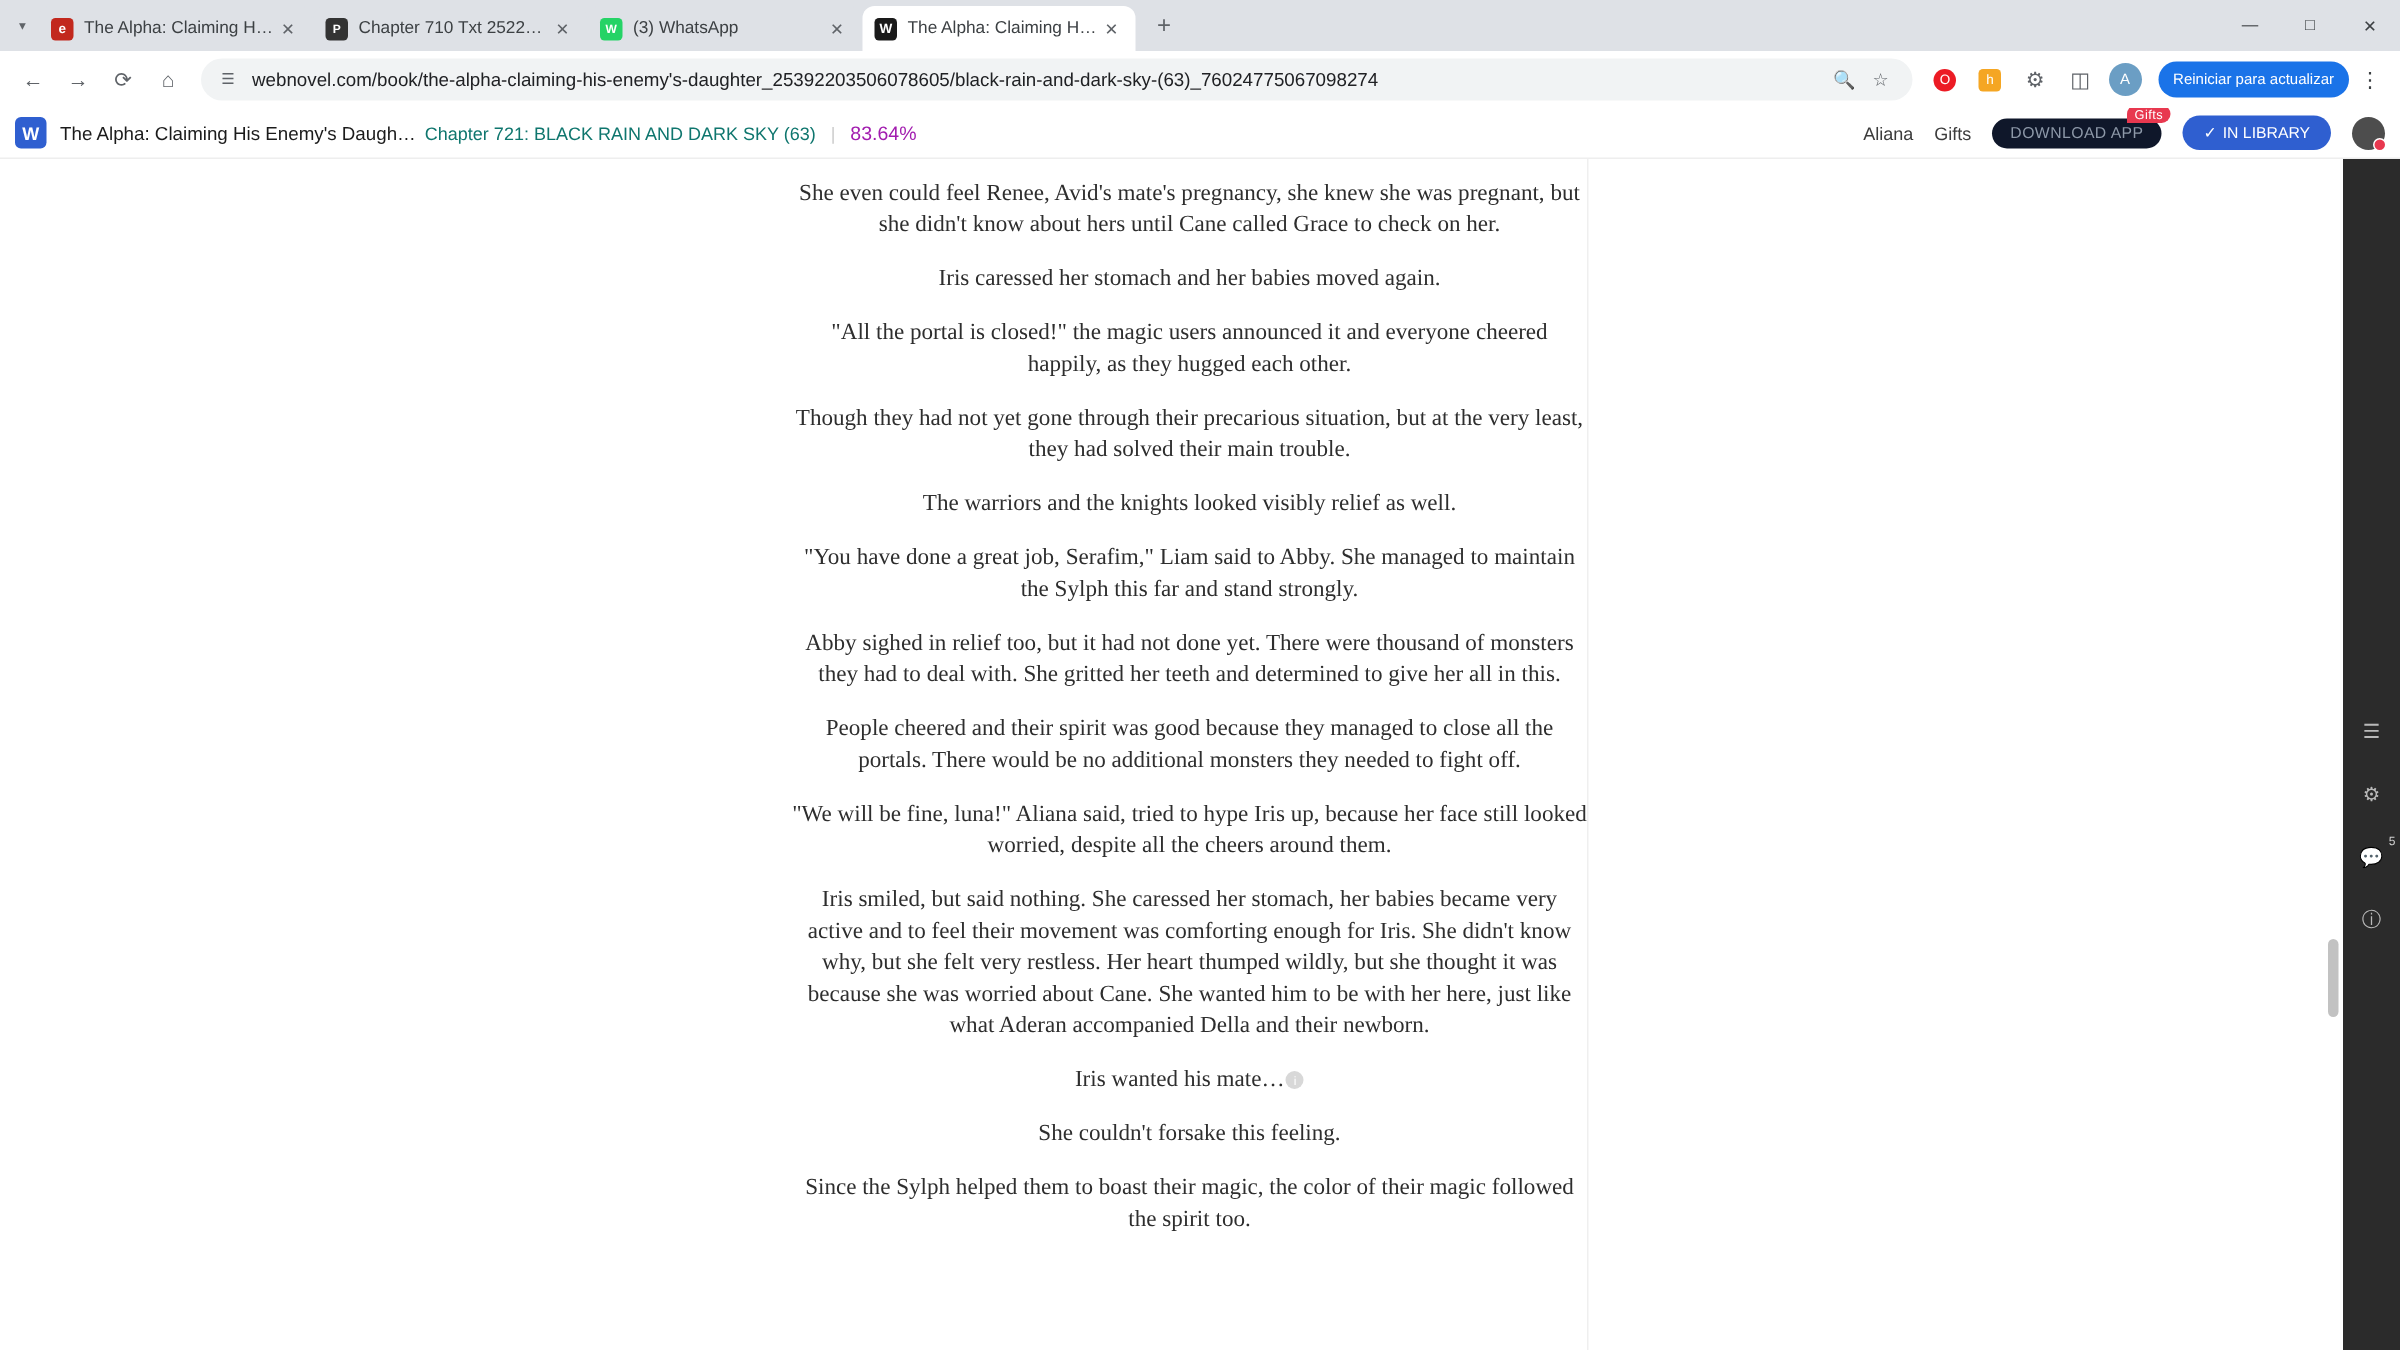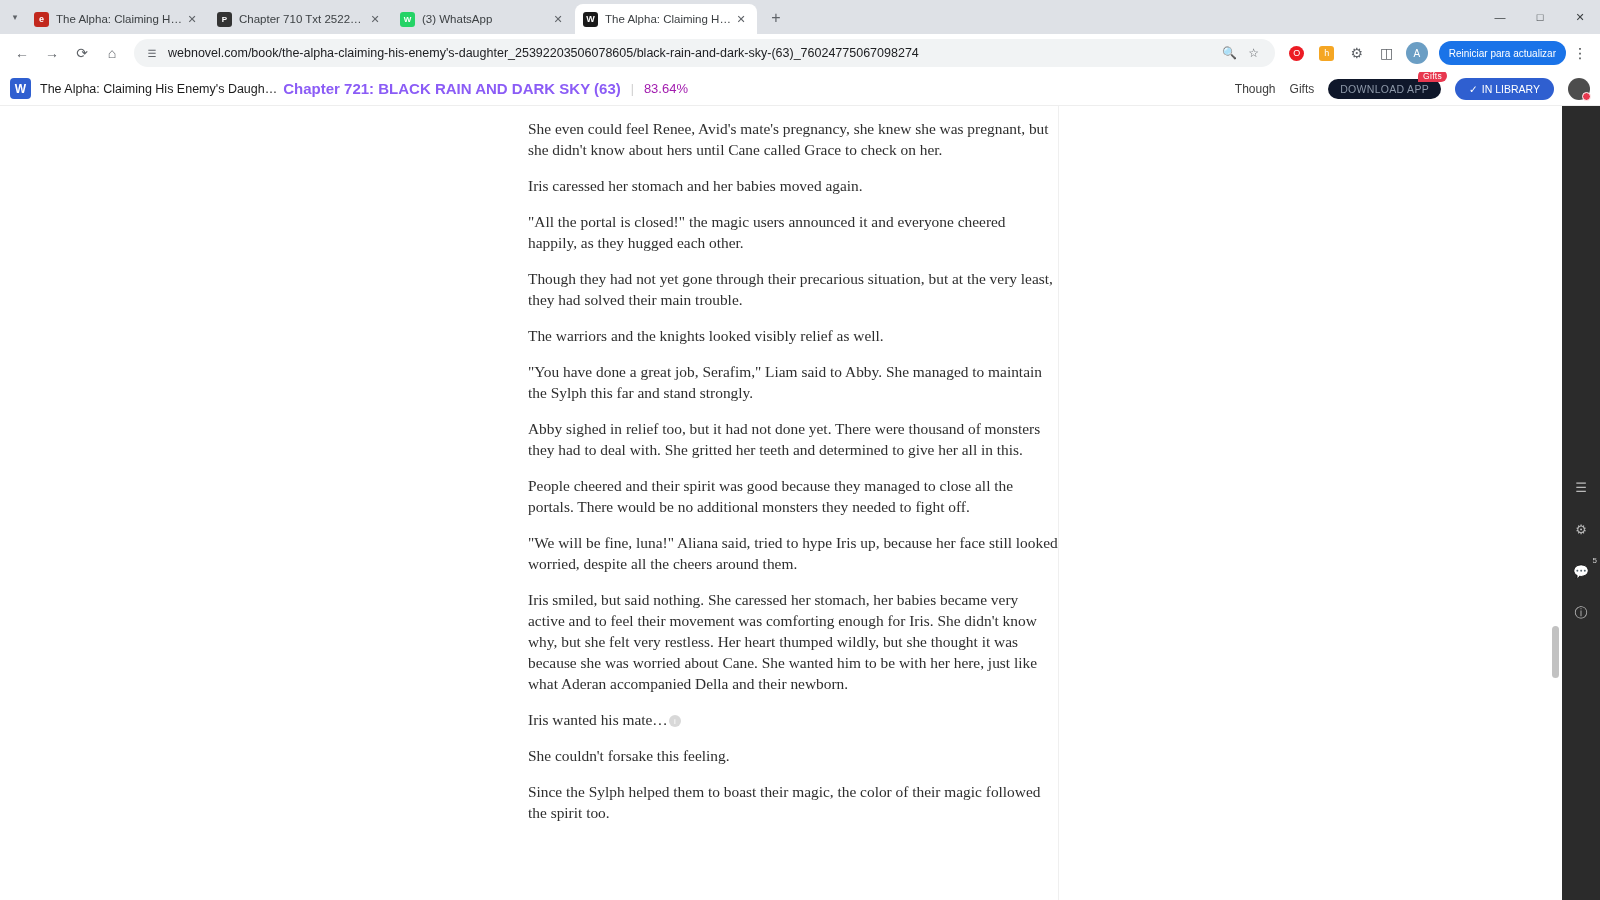--- a/index.html
+++ b/index.html
@@ -201,23 +201,23 @@
     margin-right: 9px;
     font-weight: bold;
   }
   .book-title {
     font-weight: normal;
     color: #1b1b1b;
     font-size: 12.5px;
     white-space: nowrap;
   }
   .chap-title {
-    font-weight: bold;
-    color: #8b5cf6;
-    font-size: 15px;
+    font-weight: normal;
+    color: #0f766e;
+    font-size: 12px;
     margin-left: 6px;
     white-space: nowrap;
   }
   .sep {
     color: #cccccc;
     margin: 0 10px;
   }
   .progress-pct {
     color: #a21caf;
     font-size: 13px;
@@ -276,20 +276,21 @@
     border: 1px solid #fff;
     border-radius: 50%;
   }
 
   
   .reader-wrap {
     position: relative;
     height: calc(100% - 34px);
     background: #ffffff;
     overflow: hidden;
+    text-align: center;
   }
   .reader-col {
     position: absolute;
     left: 528px;
     top: 0;
     width: 530px;
     height: 100%;
     padding: 12px 0 0 0;
   }
   .reader-col p {
@@ -445,21 +446,21 @@
   <div class="page">
 
     <div class="site-header">
       <div class="logo-box">W</div>
       <div class="book-title">The Alpha: Claiming His Enemy's Daugh…</div>
       <div class="chap-title">Chapter 721: BLACK RAIN AND DARK SKY (63)</div>
       <div class="sep">|</div>
       <div class="progress-pct">83.64%</div>
 
       <div class="hdr-right">
-        <div class="hdr-link">Though</div>
+        <div class="hdr-link">Aliana</div>
         <div class="hdr-link">Gifts</div>
         <div class="dl-app">
           <span class="gifts-badge">Gifts</span>
           <span>DOWNLOAD APP</span>
         </div>
         <div class="in-library">
           <span>✓</span>
           <span>IN LIBRARY</span>
         </div>
         <div class="hdr-avatar"></div>

